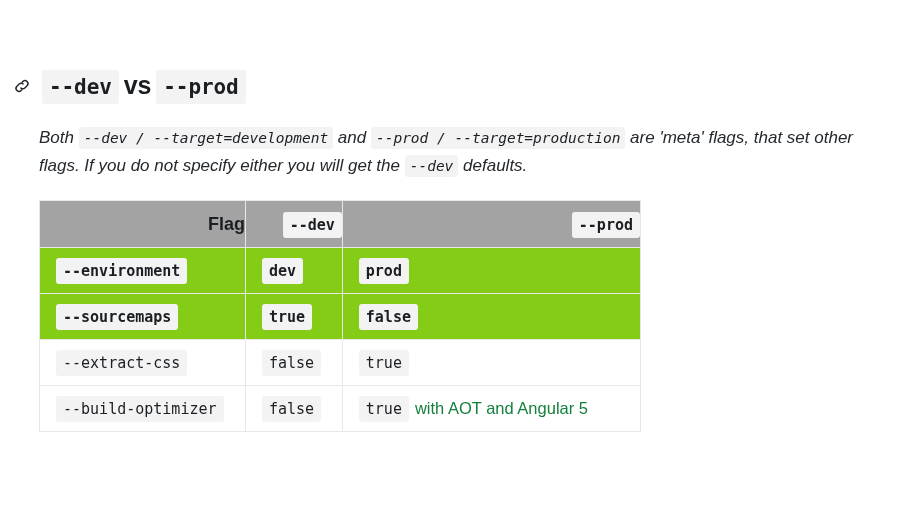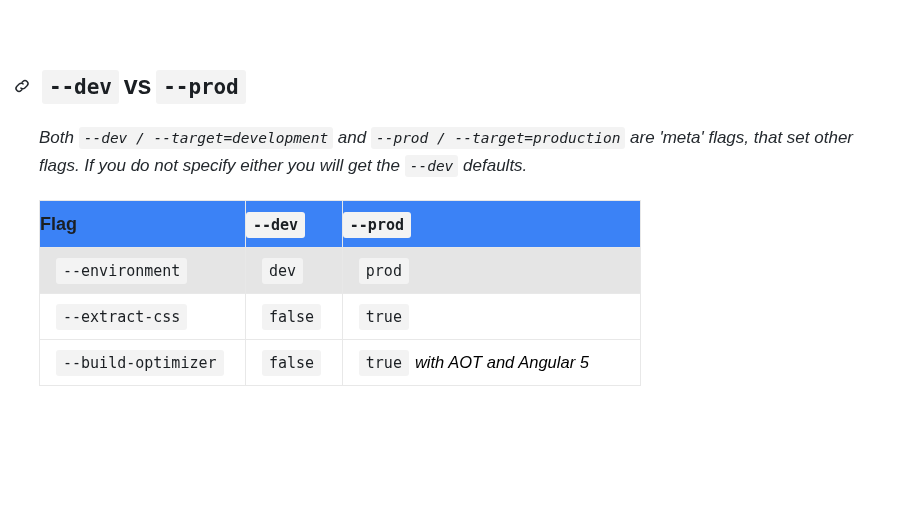--- a/index.html
+++ b/index.html
@@ -102,53 +102,53 @@
     background: #ffffff;
   }
   table.flags th,
   table.flags td {
     border: 1px solid #e8e8e8;
     padding: 0;
     vertical-align: middle;
   }
   table.flags thead th {
     height: 46px;
-    text-align: left;
+    text-align: right;
     font-weight: 600;
     font-size: 18px;
     color: #1b1f23;
-    background: #3b82f6;
+    background: #a3a3a3;
   }
   table.flags thead th code.code {
     font-size: 15px;
     font-weight: 700;
     padding: 4px 7px;
   }
   table.flags tbody td {
     height: 45px;
     text-align: left;
     padding-left: 16px;
     font-size: 16px;
     color: #24292e;
     background: #ffffff;
   }
   table.flags tbody tr.alt td {
-    background: #e5e5e5;
+    background: #84cc16;
+    font-weight: bold;
   }
   table.flags tbody td code.code {
     font-size: 15px;
     padding: 4px 7px;
     line-height: 22px;
   }
   table.flags tbody td .note {
     font-family: "Liberation Sans", sans-serif;
     font-size: 16.5px;
-    color: #000000;
+    color: #15803d;
     margin-left: 6px;
-    font-style: italic;
   }
 
   col.c-flag { width: 206px; }
   col.c-dev  { width: 97px; }
   col.c-prod { width: 299px; }
 </style>
 </head>
 <body>
 
 <div class="page">
@@ -187,20 +187,25 @@
           <code class="code">--prod</code>
         </th>
       </tr>
     </thead>
     <tbody>
       <tr class="alt">
         <td><code class="code">--environment</code></td>
         <td><code class="code">dev</code></td>
         <td><code class="code">prod</code></td>
       </tr>
+      <tr class="alt">
+        <td><code class="code">--sourcemaps</code></td>
+        <td><code class="code">true</code></td>
+        <td><code class="code">false</code></td>
+      </tr>
       <tr>
         <td><code class="code">--extract-css</code></td>
         <td><code class="code">false</code></td>
         <td><code class="code">true</code></td>
       </tr>
       <tr>
         <td><code class="code">--build-optimizer</code></td>
         <td><code class="code">false</code></td>
         <td><code class="code">true</code><span class="note">with AOT and Angular 5</span></td>
       </tr>

